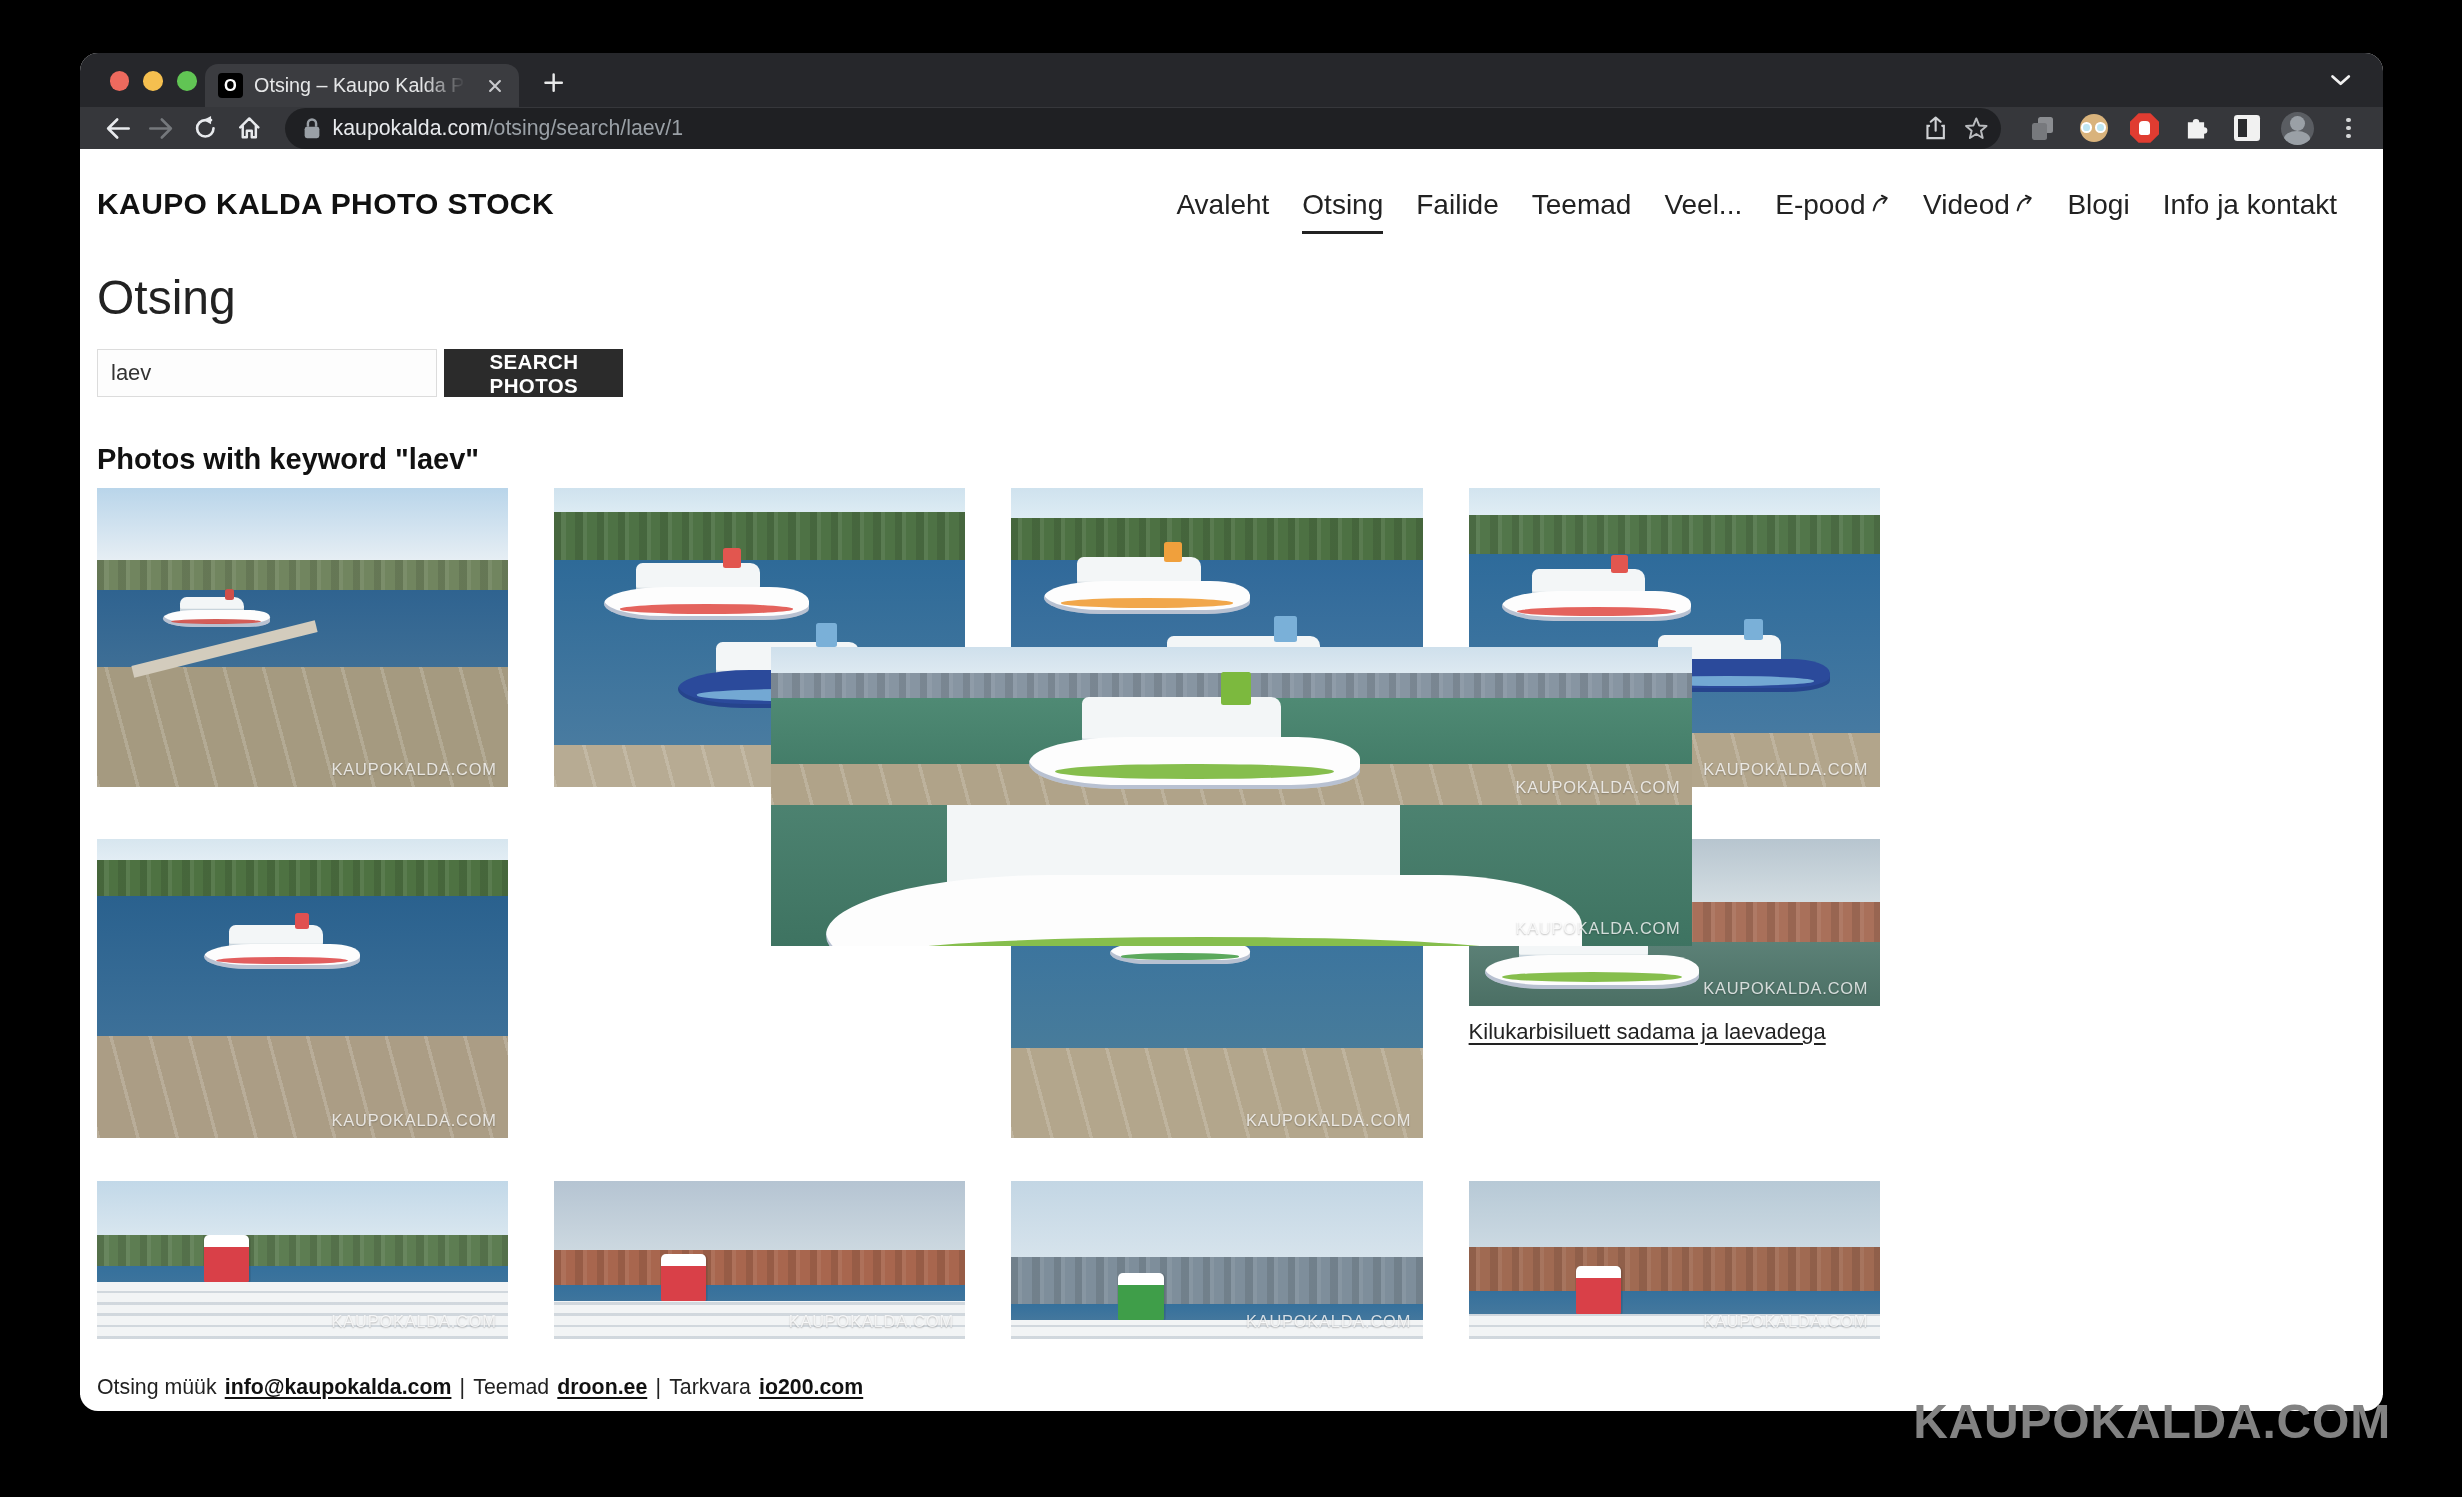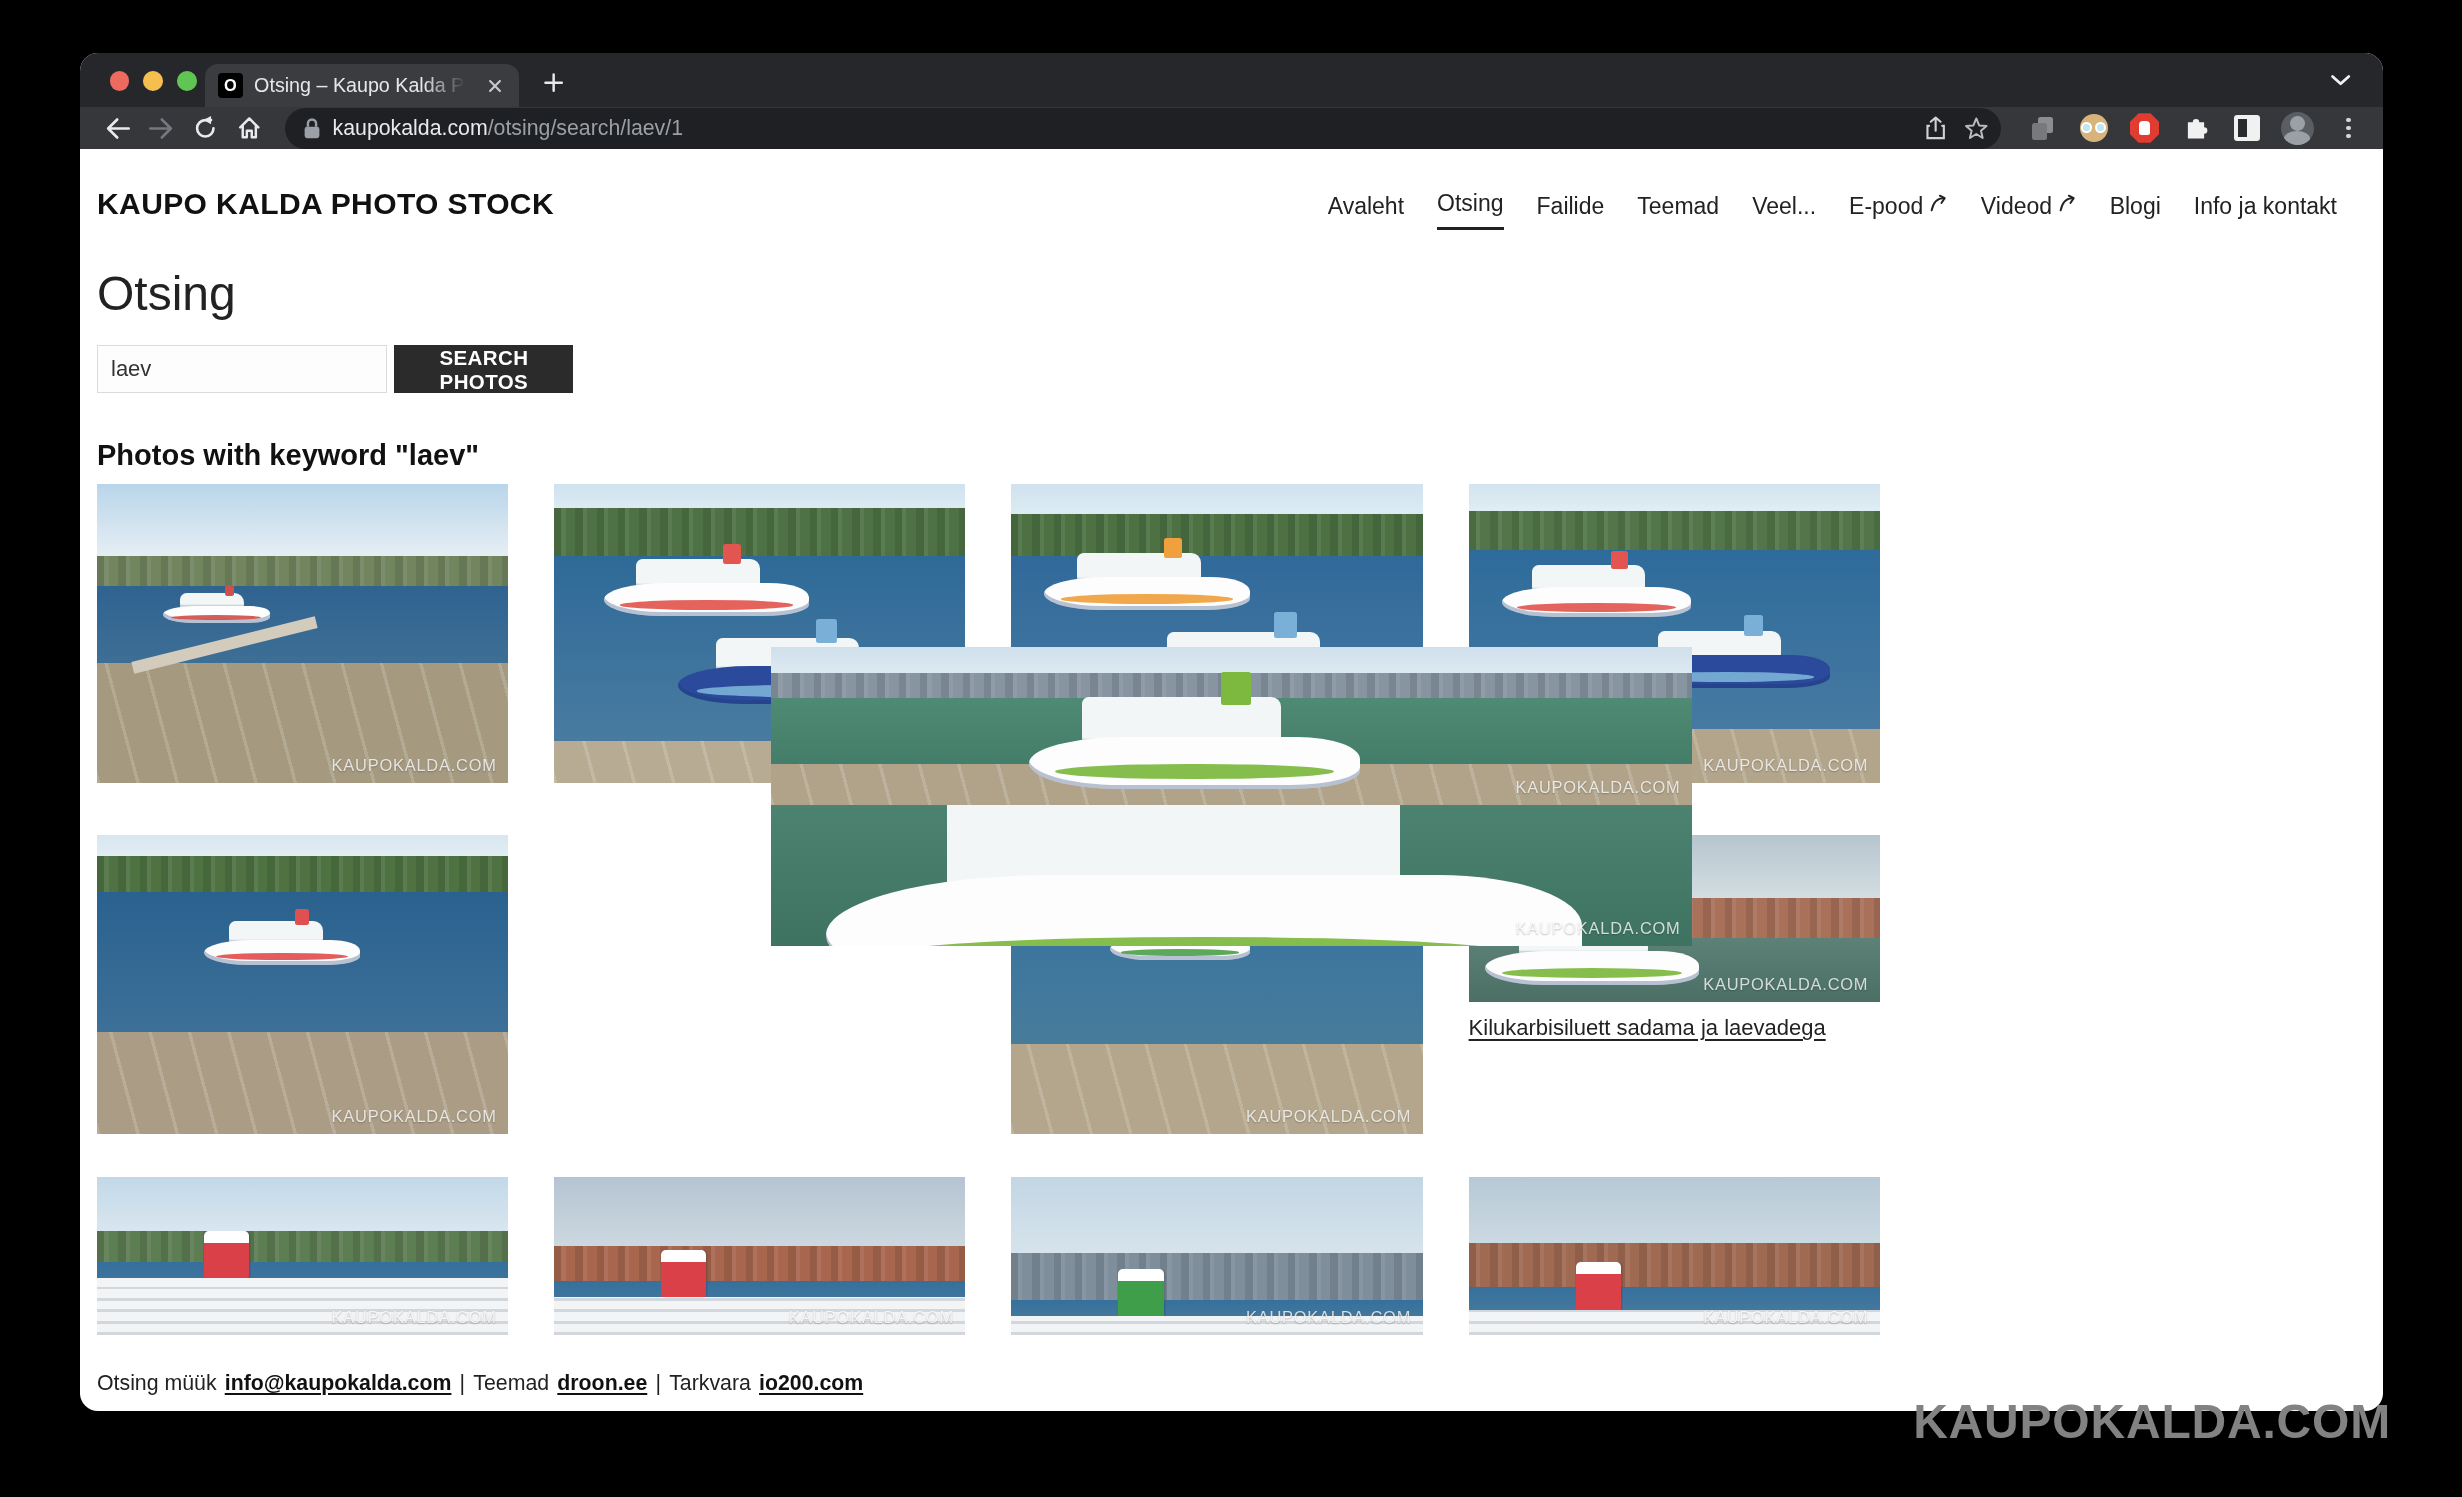--- a/index.html
+++ b/index.html
@@ -59,26 +59,26 @@
   .copy-icn{position:relative;width:21.3px;height:23px;}
   .copy-icn i{position:absolute;width:14.8px;height:16.4px;background:#77797d;border-radius:2.5px;display:block;}
   .copy-icn i:first-child{right:0;top:0;background:#8b8d91;}
   .copy-icn i:last-child{left:0;bottom:0;}
 
   
   .content{background:#fff;height:1246px;box-sizing:border-box;
            padding:38px 46px 0 17px;position:relative;color:#1d1d1d;}
   .siteheader{display:flex;justify-content:space-between;align-items:baseline;}
   .site-title{font-size:30px;font-weight:bold;letter-spacing:0.4px;color:#111;}
-  .mainnav{display:flex;gap:33px;align-items:flex-end;font-size:23px;color:#222;}
+  .mainnav{display:flex;gap:33px;align-items:flex-start;font-size:28px;color:#222;}
   .mainnav .item{white-space:nowrap;padding-bottom:9.8px;display:flex;gap:6.6px;align-items:baseline;}
   .mainnav .item.active{border-bottom:3.3px solid #222;}
   .h1{font-size:48px;font-weight:400;margin-top:36px;color:#222;}
   .searchrow{margin-top:24.6px;display:flex;align-items:stretch;}
-  .search-input{width:290px;height:48px;box-sizing:border-box;border:0.8px solid #dcdcdc;background:#fdfdfd;
+  .search-input{width:340px;height:48px;box-sizing:border-box;border:0.8px solid #dcdcdc;background:#fdfdfd;
                 font-size:22px;padding:0 13px;color:#333;font-family:inherit;}
   .search-btn{margin-left:7.4px;width:179px;height:48px;background:#2b2b2b;color:#fff;border:none;
               font-size:20.5px;font-weight:bold;letter-spacing:0.4px;font-family:inherit;}
   .h2{font-size:29px;font-weight:bold;margin-top:46px;color:#111;}
 
   .grid-row{display:flex;gap:46px;align-items:flex-start;}
   .grid-row.r1{margin-top:11.5px;}
   .grid-row.r2{margin-top:52px;}
   .grid-row.r3{margin-top:43px;}
   .cell{flex:1;min-width:0;}

